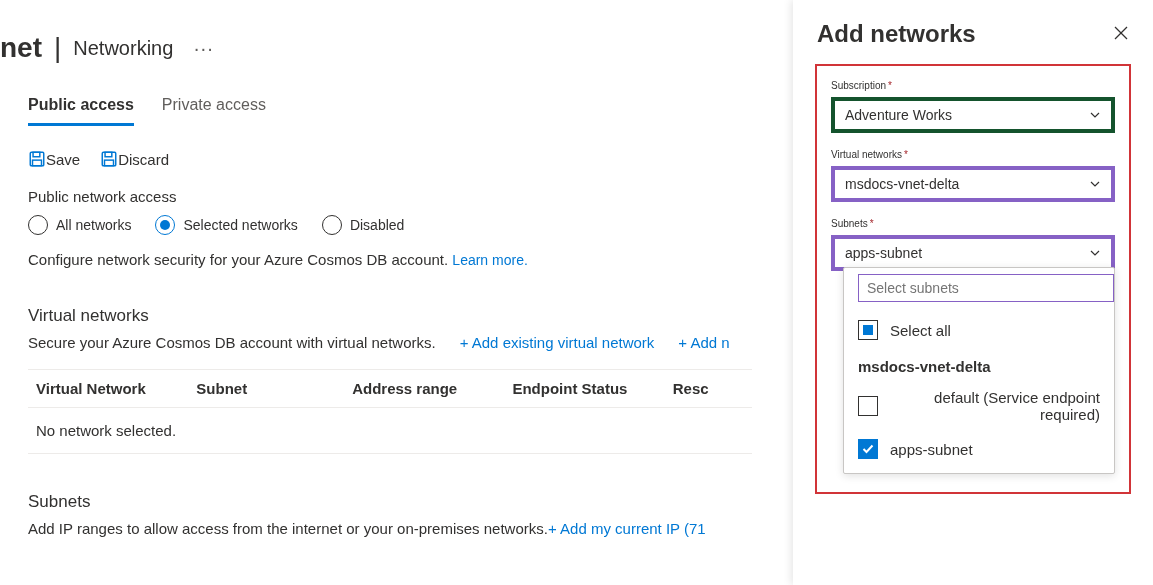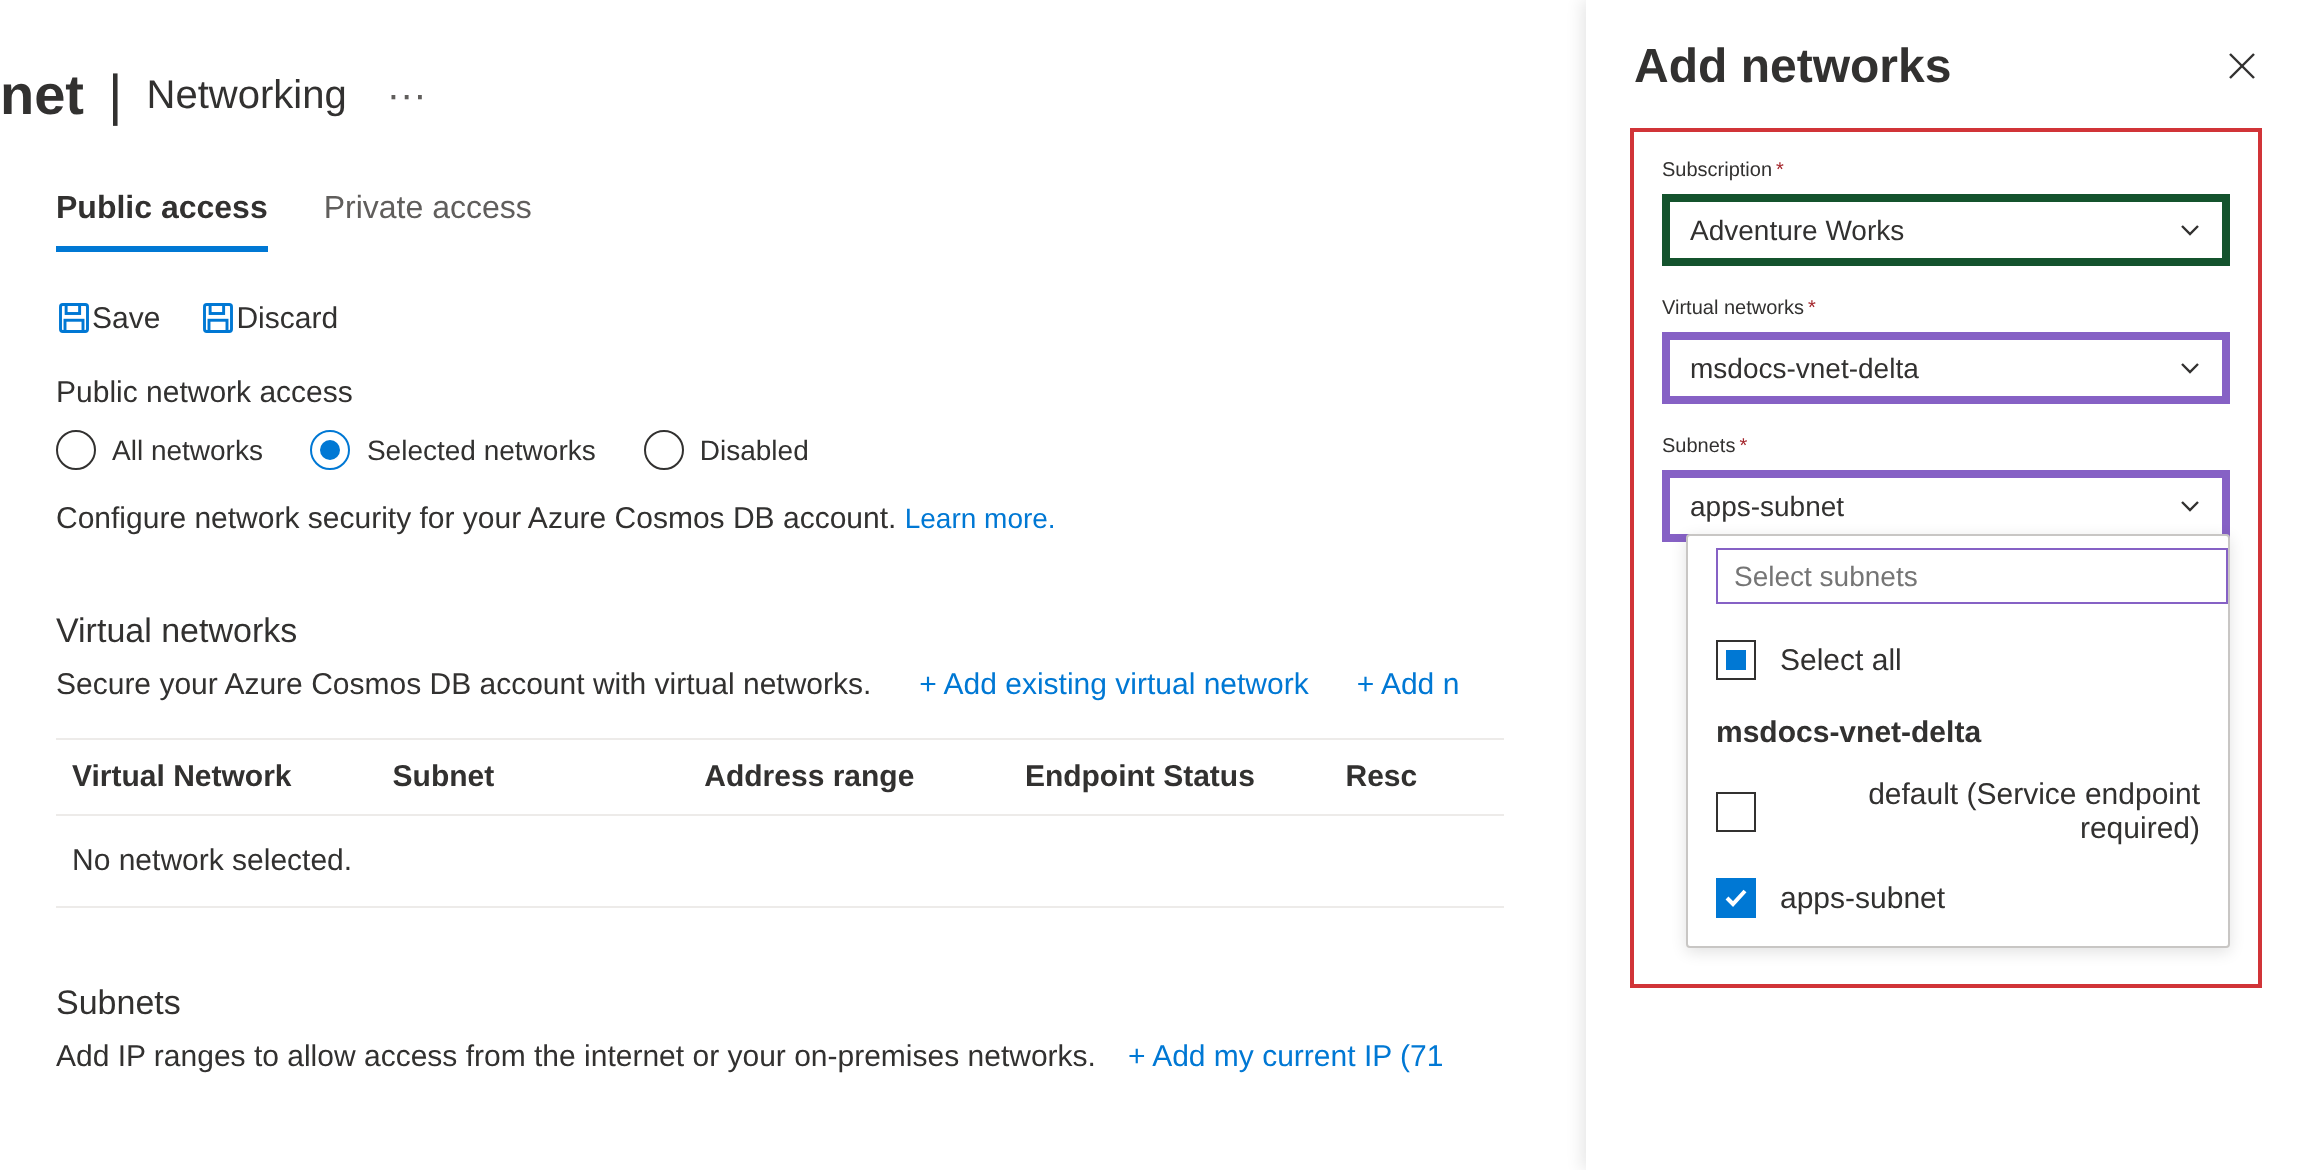--- a/index.html
+++ b/index.html
@@ -42,21 +42,21 @@
     .table { width: 100%; }
     .table-header { display: flex; padding: 10px 8px; font-weight: 600; font-size: 15px; }
     .th1 { width: 180px; }
     .th2 { width: 175px; }
     .th3 { width: 180px; }
     .th4 { width: 180px; }
     .th5 { width: 80px; }
     .table-empty { padding: 14px 8px; font-size: 15px; color: #323130; border-bottom: 1px solid #edebe9; }
     .table-sep { border-top: 1px solid #edebe9; }
     
-    .fw-desc-row { display: flex; align-items: flex-end; gap: 16px; }
+    .fw-desc-row { display: flex; align-items: flex-end; }
     
     
     .side-panel { position: absolute; top: 0; right: 0; width: 360px; height: 100%; background: #fff; box-shadow: -2px 0 8px rgba(0,0,0,0.1); z-index: 10; }
     .panel-header { display: flex; align-items: center; justify-content: space-between; padding: 20px 24px 16px 24px; }
     .panel-title { font-size: 24px; font-weight: 600; }
     .close-btn { cursor: pointer; }
     .close-btn svg { width: 16px; height: 16px; }
     
     .panel-body { padding: 0 22px; }
     .redbox { border: 2px solid #d13438; padding: 14px 14px 18px 14px; }

